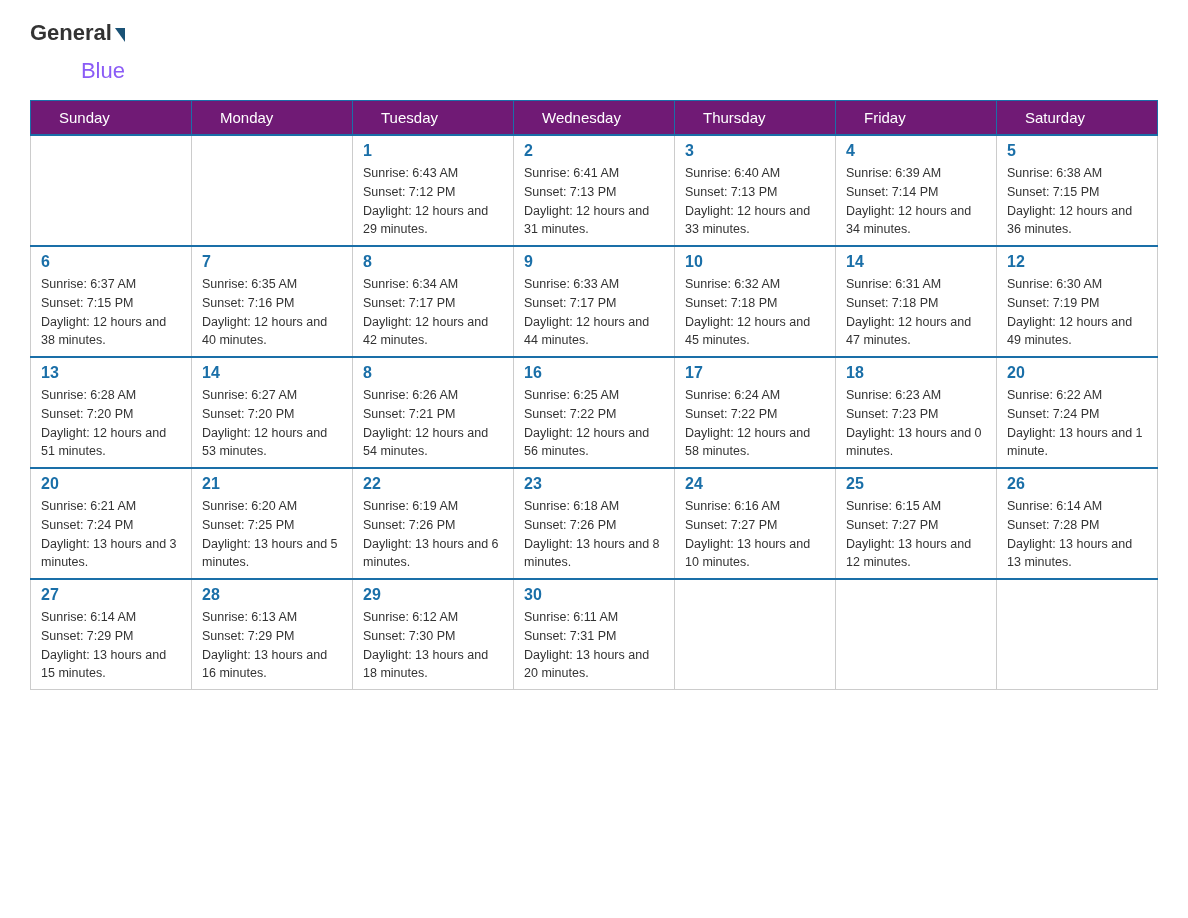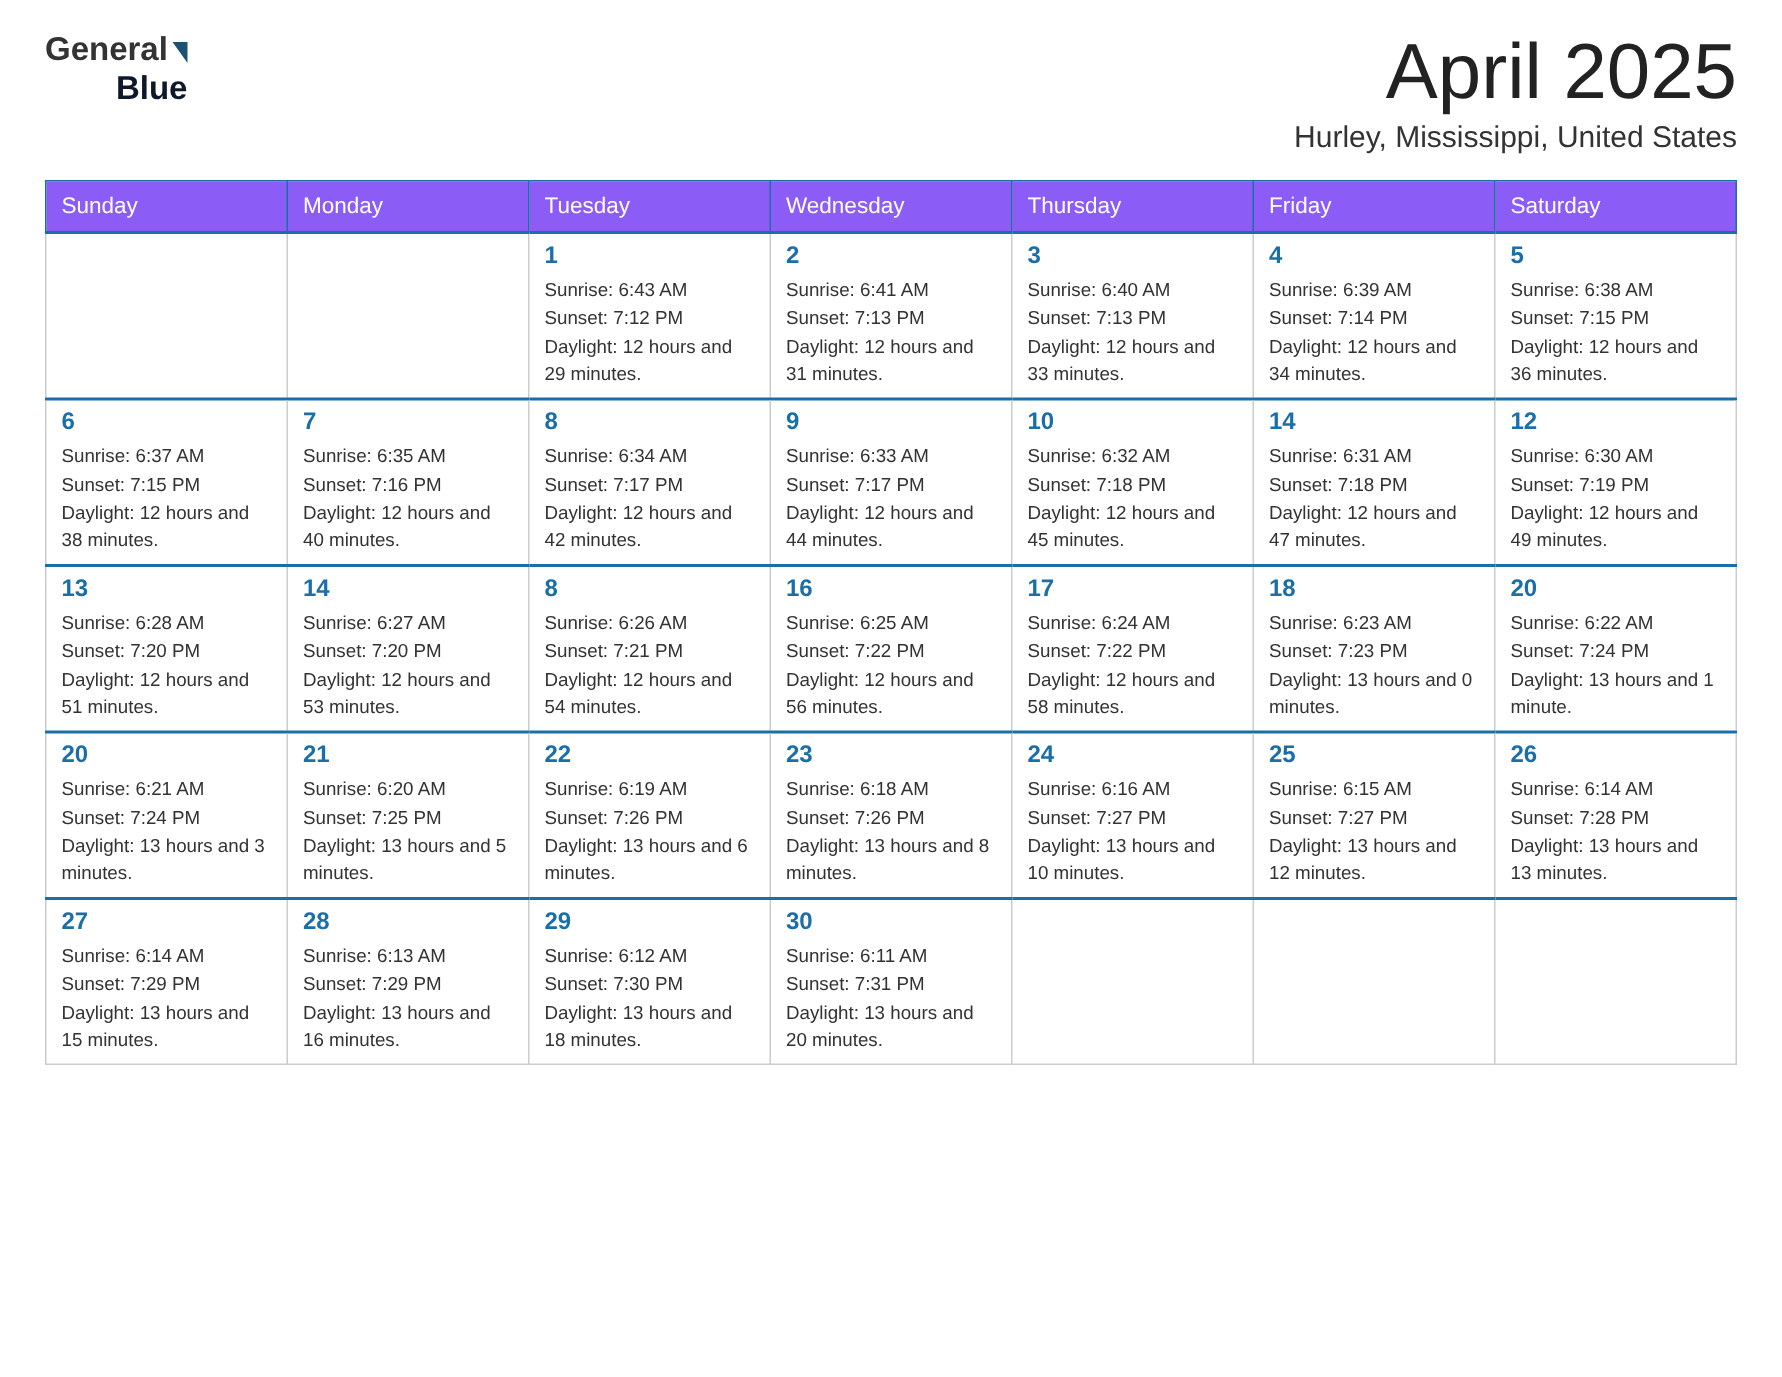--- a/index.html
+++ b/index.html
@@ -35,23 +35,24 @@
       width: 0;
       height: 0;
       border-left: 10px solid transparent;
       border-right: 0px solid transparent;
       border-top: 14px solid #1a5276;
       margin-left: 3px;
       margin-top: 4px;
     }
     .logo-blue {
       font-size: 22px;
-      font-weight: bold;
-      color: #0f172a;
+      font-weight: normal;
+      color: #8b5cf6;
       margin-left: 2px;
+      margin-top: 12px;
     }
     .title-section {
       text-align: right;
     }
     .title-month {
       font-size: 52px;
       font-weight: normal;
       color: #222;
       line-height: 1.1;
     }
@@ -59,25 +60,25 @@
       font-size: 20px;
       color: #333;
       margin-top: 4px;
     }
     .calendar {
       width: 100%;
       border-collapse: collapse;
       border: 1px solid #aaa;
     }
     .calendar th {
-      background-color: #8b5cf6;
+      background-color: #701a75;
       color: #fff;
       font-size: 15px;
       font-weight: normal;
-      padding: 8px 10px;
+      padding: 8px 28px;
       text-align: left;
       border: 1px solid #1a6fa8;
     }
     .calendar td {
       vertical-align: top;
       border: 1px solid #ccc;
       padding: 6px 10px;
       width: 14.28%;
       min-height: 100px;
     }
@@ -102,24 +103,20 @@
 </head>
 <body>
 
 <div class="header">
   <div class="logo">
     <div class="logo-top">
       <span class="logo-general">General</span>
       <div class="logo-arrow"></div>
     </div>
     <span class="logo-blue">Blue</span>
-  </div>
-  <div class="title-section">
-    <div class="title-month">April 2025</div>
-    <div class="title-location">Hurley, Mississippi, United States</div>
   </div>
 </div>
 
 <table class="calendar">
   <thead>
     <tr>
     <th>Sunday</th>
         <th>Monday</th>
         <th>Tuesday</th>
         <th>Wednesday</th>

